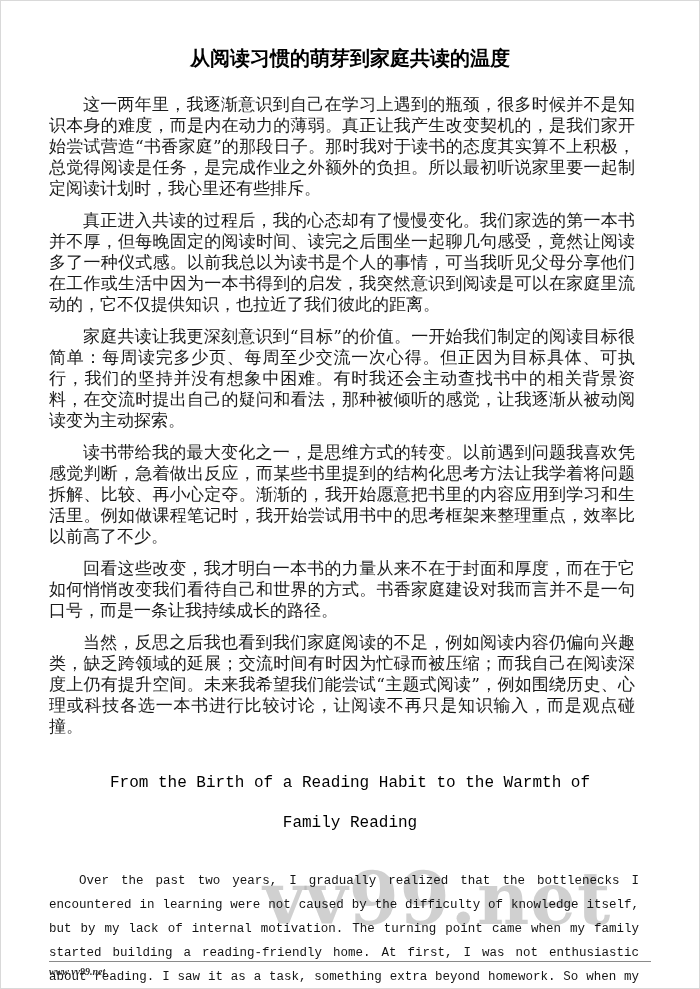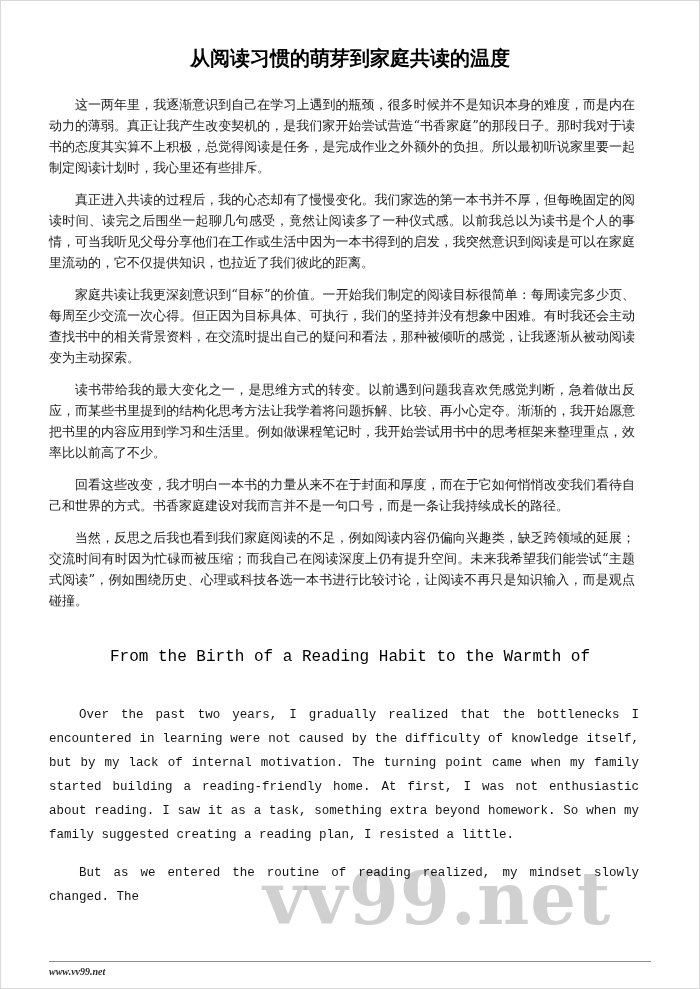--- a/index.html
+++ b/index.html
@@ -22,21 +22,21 @@
   .cn-title {
     font-size: 20px;
     font-weight: bold;
     text-align: center;
     margin: 6px 0 22px 0;
     color: #000000;
     position: relative;
     z-index: 1;
   }
   p.cn {
-    font-size: 13px;
+    font-size: 17px;
     line-height: 21px;
     text-align: justify;
     text-indent: 2em;
     margin: 0 16px 11px 0;
     position: relative;
     z-index: 1;
     color: #1a1a1a;
   }
   .en-title {
     font-family: "Liberation Mono", "DejaVu Sans Mono", monospace;
@@ -105,20 +105,21 @@
 
   <p class="cn">这一两年里，我逐渐意识到自己在学习上遇到的瓶颈，很多时候并不是知识本身的难度，而是内在动力的薄弱。真正让我产生改变契机的，是我们家开始尝试营造“书香家庭”的那段日子。那时我对于读书的态度其实算不上积极，总觉得阅读是任务，是完成作业之外额外的负担。所以最初听说家里要一起制定阅读计划时，我心里还有些排斥。</p>
   <p class="cn">真正进入共读的过程后，我的心态却有了慢慢变化。我们家选的第一本书并不厚，但每晚固定的阅读时间、读完之后围坐一起聊几句感受，竟然让阅读多了一种仪式感。以前我总以为读书是个人的事情，可当我听见父母分享他们在工作或生活中因为一本书得到的启发，我突然意识到阅读是可以在家庭里流动的，它不仅提供知识，也拉近了我们彼此的距离。</p>
   <p class="cn">家庭共读让我更深刻意识到“目标”的价值。一开始我们制定的阅读目标很简单：每周读完多少页、每周至少交流一次心得。但正因为目标具体、可执行，我们的坚持并没有想象中困难。有时我还会主动查找书中的相关背景资料，在交流时提出自己的疑问和看法，那种被倾听的感觉，让我逐渐从被动阅读变为主动探索。</p>
   <p class="cn">读书带给我的最大变化之一，是思维方式的转变。以前遇到问题我喜欢凭感觉判断，急着做出反应，而某些书里提到的结构化思考方法让我学着将问题拆解、比较、再小心定夺。渐渐的，我开始愿意把书里的内容应用到学习和生活里。例如做课程笔记时，我开始尝试用书中的思考框架来整理重点，效率比以前高了不少。</p>
   <p class="cn">回看这些改变，我才明白一本书的力量从来不在于封面和厚度，而在于它如何悄悄改变我们看待自己和世界的方式。书香家庭建设对我而言并不是一句口号，而是一条让我持续成长的路径。</p>
   <p class="cn">当然，反思之后我也看到我们家庭阅读的不足，例如阅读内容仍偏向兴趣类，缺乏跨领域的延展；交流时间有时因为忙碌而被压缩；而我自己在阅读深度上仍有提升空间。未来我希望我们能尝试“主题式阅读”，例如围绕历史、心理或科技各选一本书进行比较讨论，让阅读不再只是知识输入，而是观点碰撞。</p>
 
   <h2 class="en-title">
     <span>From the Birth of a Reading Habit to the Warmth of</span><br>
+    <span>Family Reading</span>
   </h2>
 
   <p class="en">Over the past two years, I gradually realized that the bottlenecks I encountered in learning were not caused by the difficulty of knowledge itself, but by my lack of internal motivation. The turning point came when my family started building a reading-friendly home. At first, I was not enthusiastic about reading. I saw it as a task, something extra beyond homework. So when my family suggested creating a reading plan, I resisted a little.</p>
   <p class="en">But as we entered the routine of reading realized, my mindset slowly changed. The</p>
 
   <div class="watermark">vv99.net</div>
 
   <div class="footer">
     <hr class="footer-line">
     <span class="footer-url">www.vv99.net</span>

